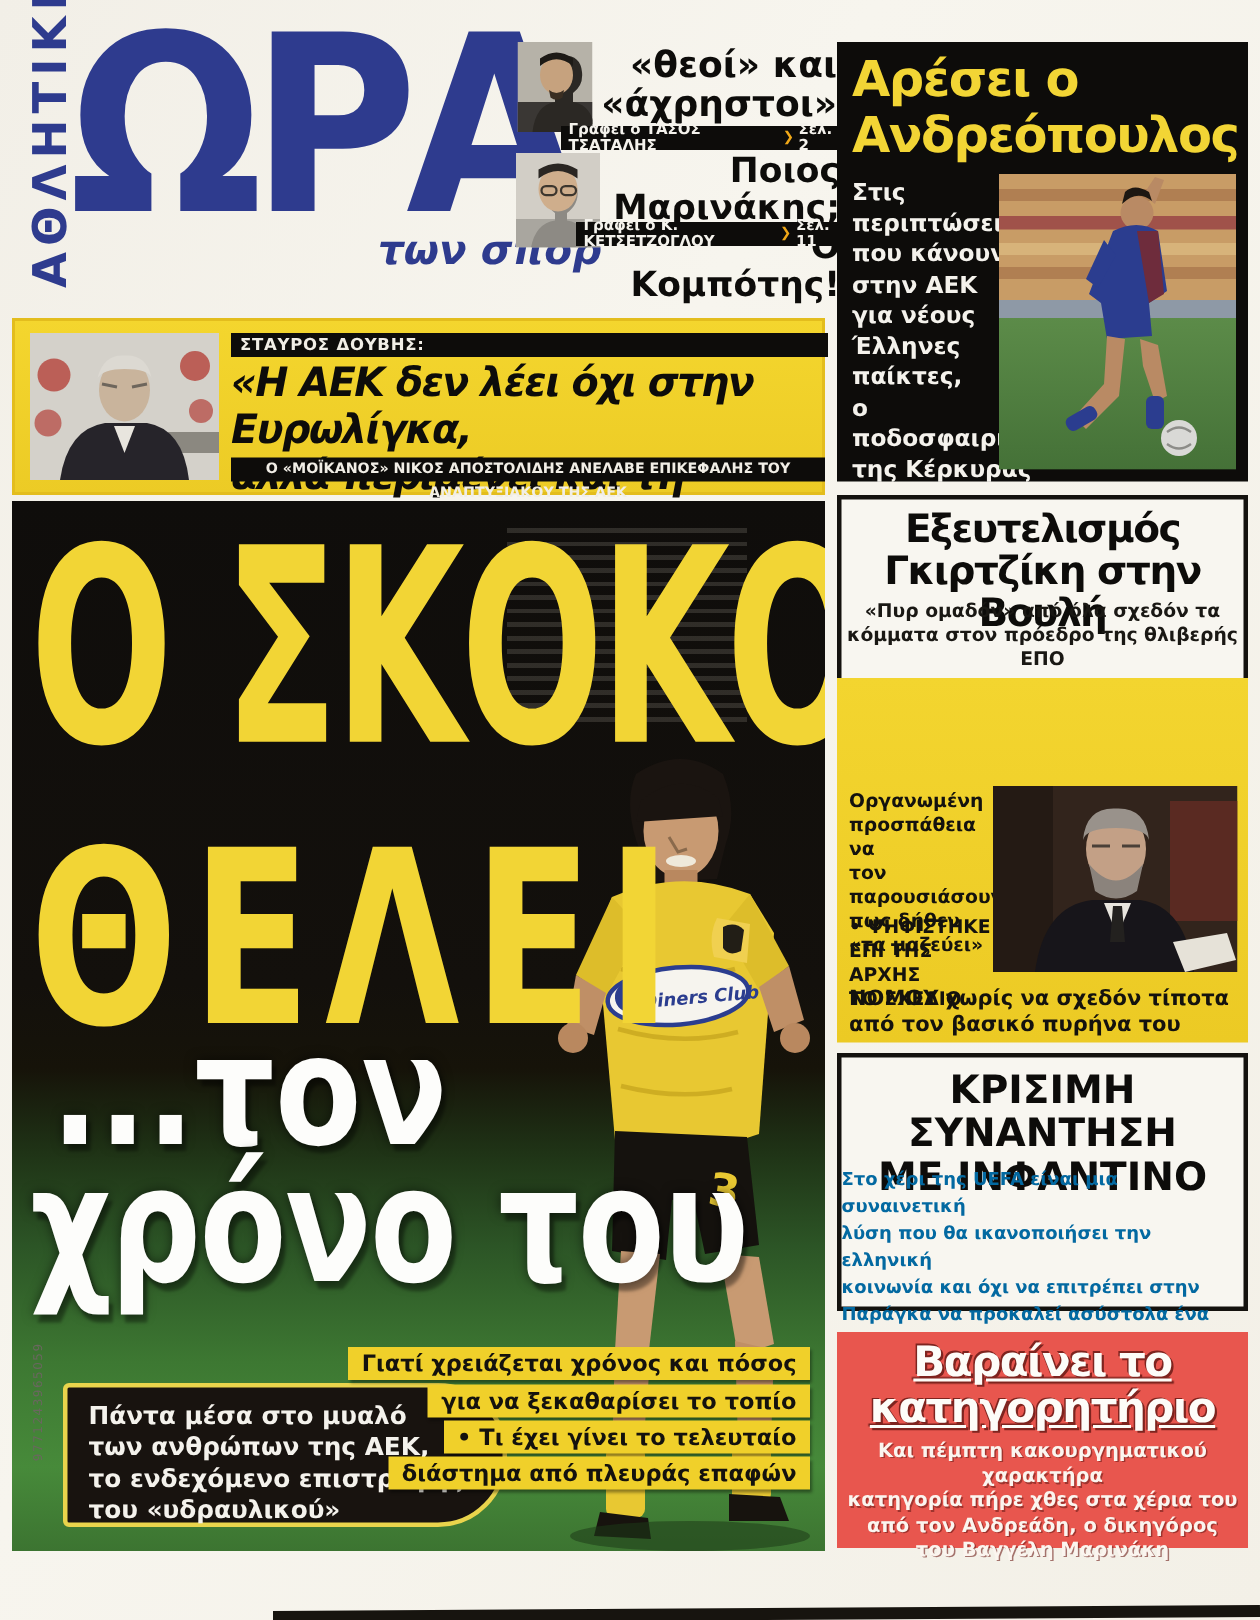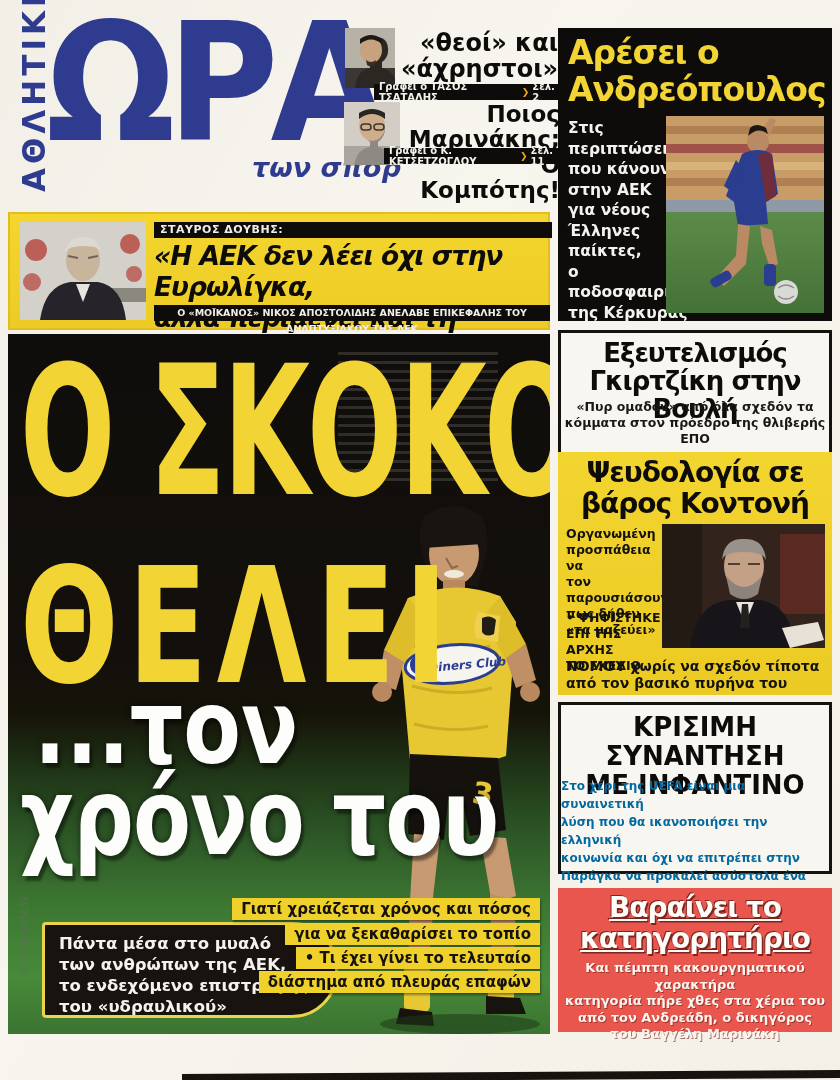--- a/index.html
+++ b/index.html
@@ -260,22 +260,20 @@
   </div>
 
   <div class="abs rbox gkir">
     <div class="abs ghead pre">Εξευτελισμός
 Γκιρτζίκη στην Βουλή</div>
     <div class="abs gbody pre">«Πυρ ομαδόν» από όλα σχεδόν τα
 κόμματα στον πρόεδρο της θλιβερής ΕΠΟ</div>
   </div>
 
   <div class="abs rbox kont">
-    <div class="abs khead pre">Ψευδολογία σε
-βάρος Κοντονή</div>
     <div class="abs kleft pre">Οργανωμένη
 προσπάθεια να
 τον παρουσιάσουν
 πως δήθεν
 «τα μαζεύει»</div>
     <div class="abs kbullet pre">• ΨΗΦΙΣΤΗΚΕ
 ΕΠΙ ΤΗΣ ΑΡΧΗΣ
 ΤΟ ΣΧΕΔΙΟ</div>
     <div class="abs kbottom pre">ΝΟΜΟΥ χωρίς να σχεδόν τίποτα
 από τον βασικό πυρήνα του</div>

